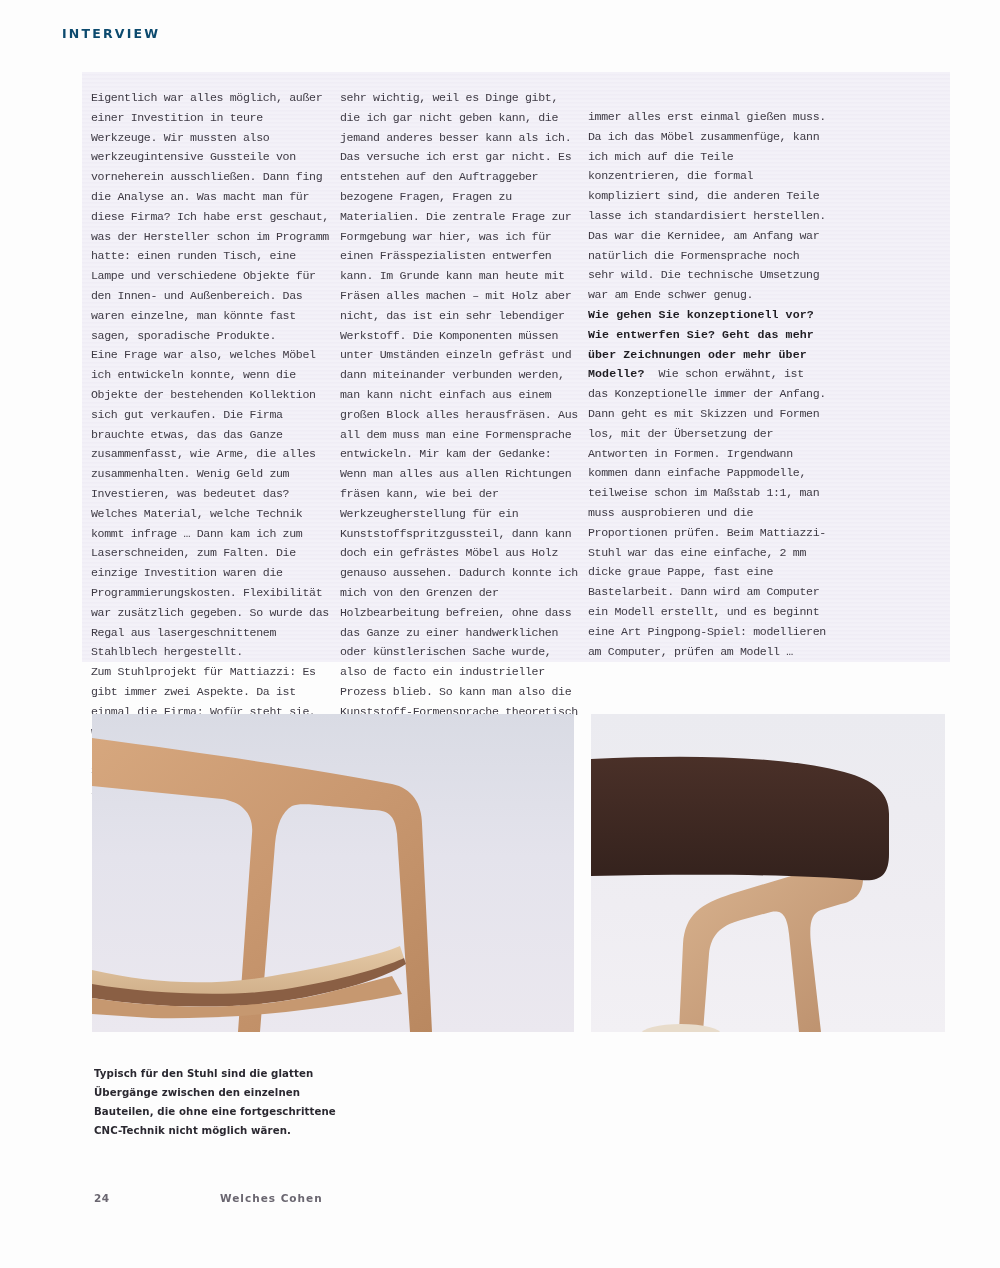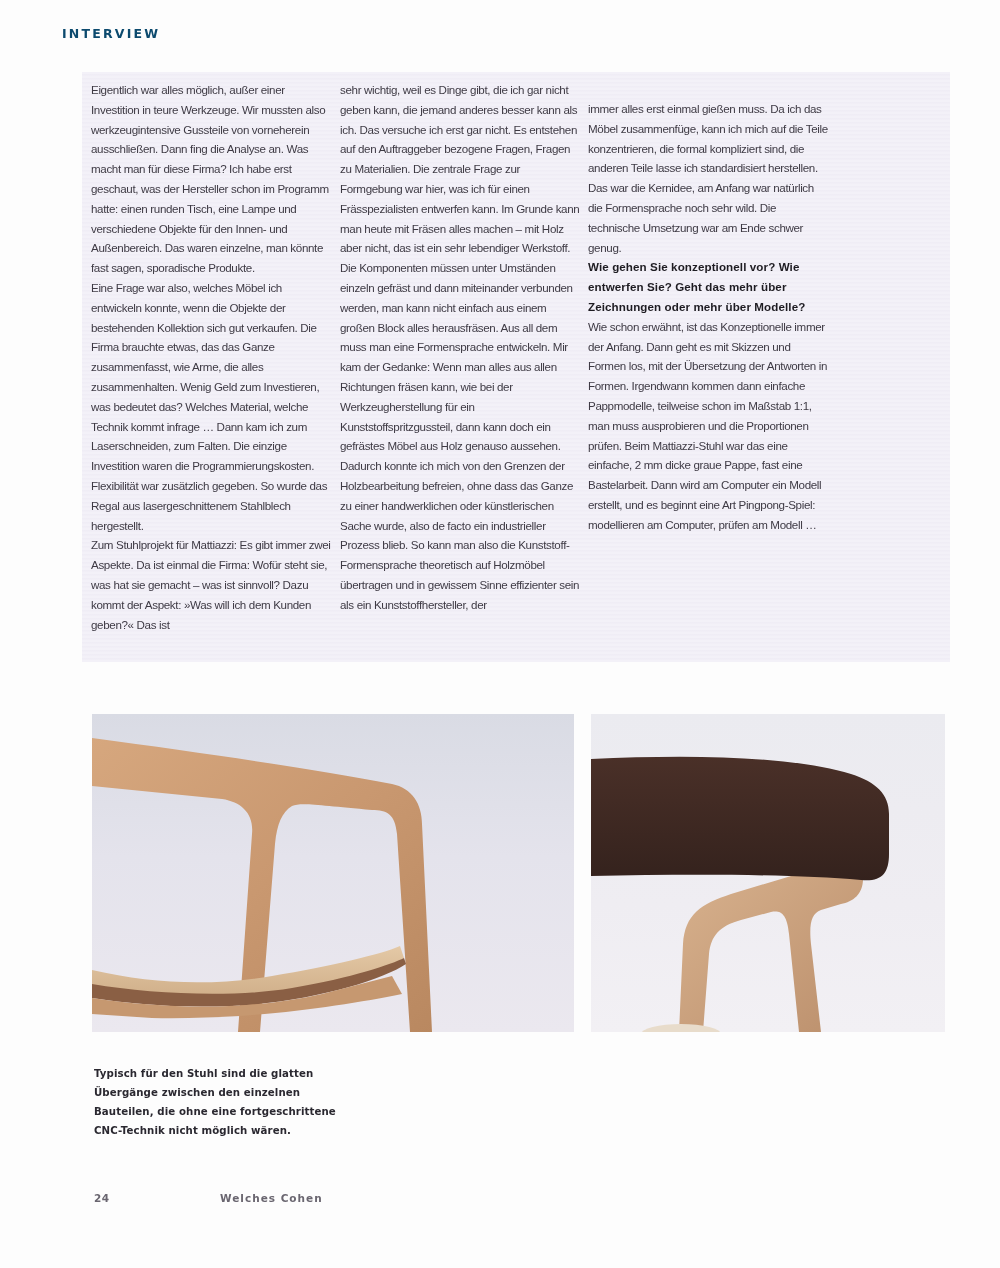--- a/index.html
+++ b/index.html
@@ -9,22 +9,22 @@
   }
   .section-label {
     position: absolute; left: 62px; top: 26px; font-family: "DejaVu Sans", sans-serif; font-weight: bold;
     font-size: 12.5px; letter-spacing: 2.2px; color: #0c4a6e;
   }
   .text-panel {
     position: absolute; left: 82px; top: 72px; width: 868px; height: 590px;
     background: repeating-linear-gradient(180deg, #f3f1f8 0px, #f3f1f8 2px, #ece9f3 3px, #f6f4fa 4px);
   }
   .column {
-    position: absolute; top: 8px; width: 240px; font-size: 11.6px; line-height: 19.8px; color: #3e3a44;
-    font-family: Liberation Sans, sans-serif;
+    position: absolute; top: 16px; width: 240px; font-size: 11.6px; line-height: 19.8px; color: #3e3a44;
+    font-family: Liberation Mono, monospace;
     letter-spacing: -0.35px;
   }
   .col1 { left: 9px; }
   .col2 { left: 258px; }
   .col3 { left: 506px; margin-top: 19px; }
   .column p { margin: 0; }
   .q { font-weight: bold; color: #1e1c22; letter-spacing: 0.1px; }
   .gap { display: inline-block; width: 14px; }
   .photo {
     position: absolute; overflow: hidden; background: #e6e4ea;

